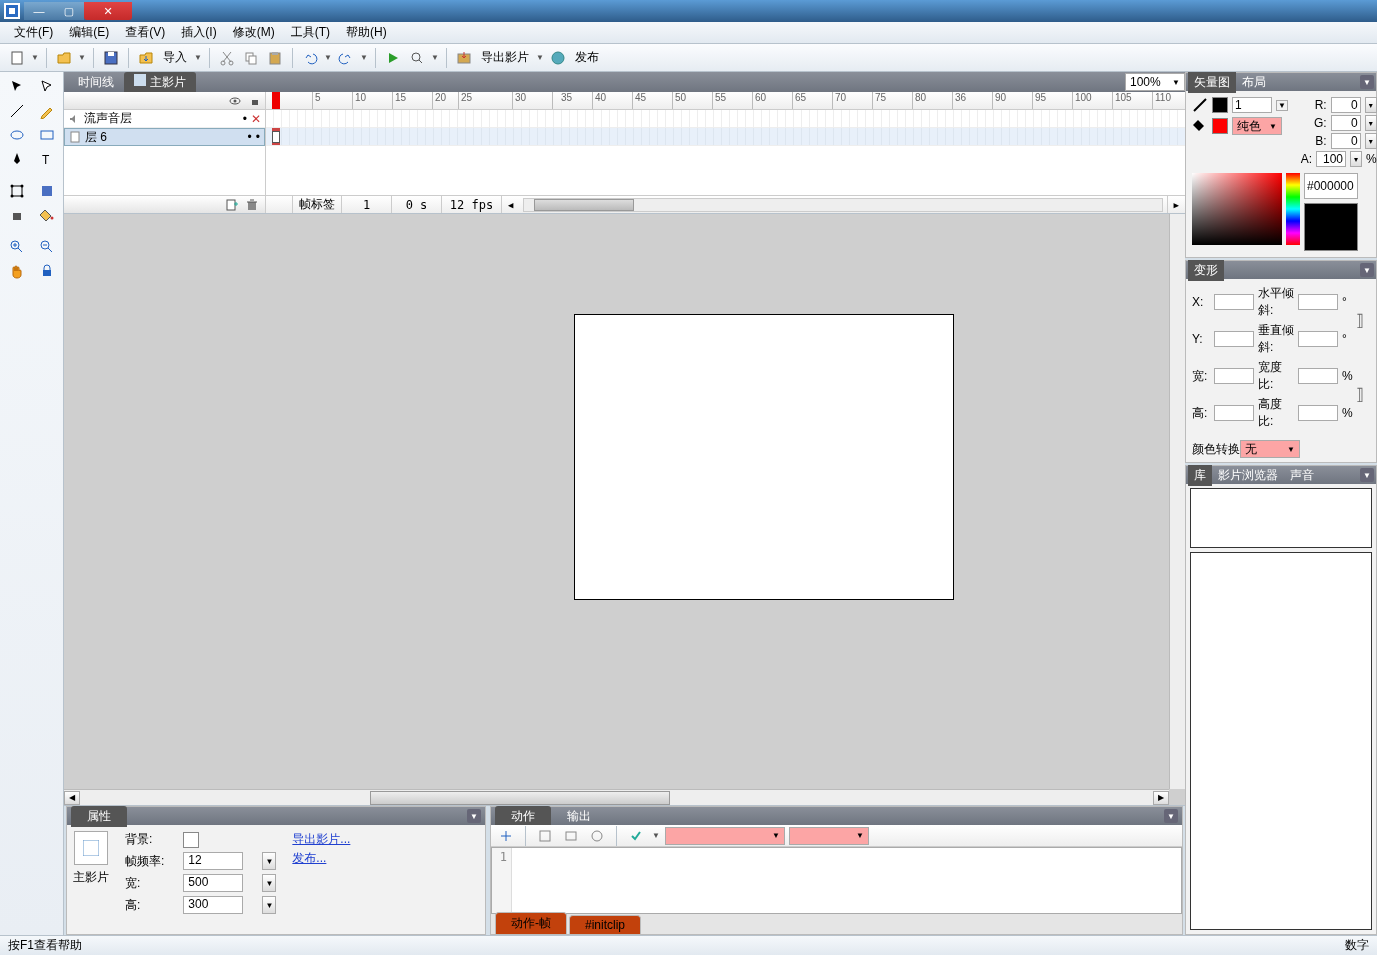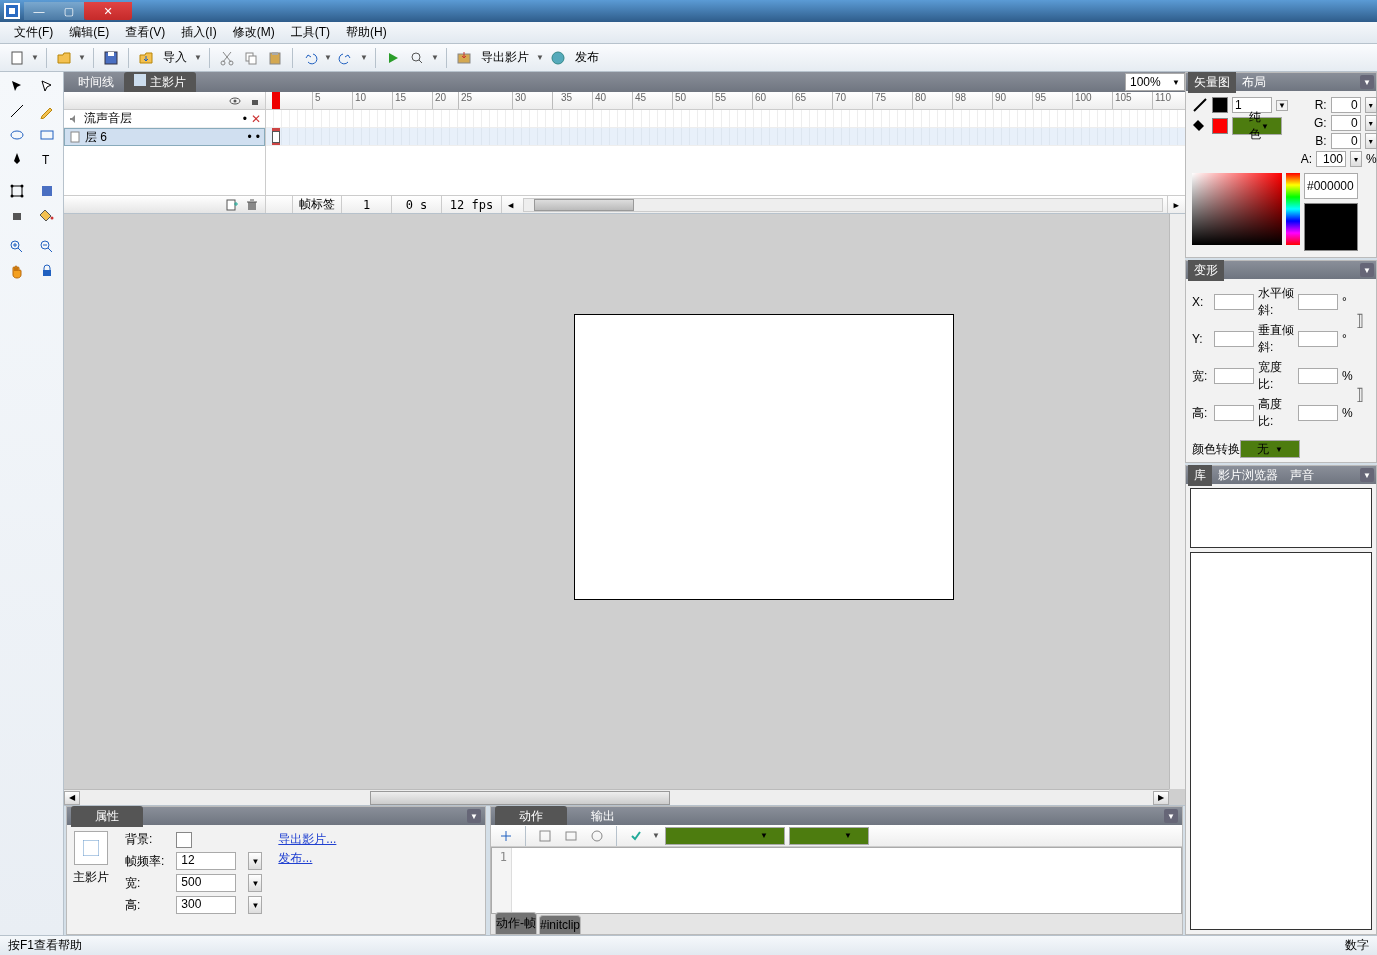--- a/index.html
+++ b/index.html
@@ -54,37 +54,37 @@
 .canvas-area{flex:1;background:#cfcfcf;position:relative;overflow:hidden}
 .canvas{position:absolute;left:510px;top:100px;width:380px;height:286px;background:#fff;border:1px solid #000}
 .canvas-scroll-h{position:absolute;bottom:0;left:0;right:16px;height:16px;background:#eee;border-top:1px solid #bbb;display:flex;align-items:center}
 .canvas-scroll-h .btn{width:16px;height:14px;background:linear-gradient(#fff,#ddd);border:1px solid #aaa;display:flex;align-items:center;justify-content:center;font-size:8px}
 .canvas-scroll-h .track{flex:1;position:relative;height:14px}
 .canvas-scroll-h .thumb{position:absolute;left:290px;width:300px;height:100%;background:linear-gradient(#eee,#ccc);border:1px solid #999}
 .canvas-scroll-v{position:absolute;right:0;top:0;bottom:16px;width:16px;background:#eee;border-left:1px solid #bbb}
 .bottom-panels{height:130px;display:flex;gap:4px;padding:0 2px;border-top:1px solid #b7c2cc}
 .panel{background:#f2f2f2;border:1px solid #bbb;display:flex;flex-direction:column}
 .panel-hdr{height:18px;background:linear-gradient(#8a8f99,#6f7580);color:#fff;display:flex;align-items:center;padding:0 4px}
-.panel-hdr .ptab{padding:2px 24px;cursor:pointer}
+.panel-hdr .ptab{padding:2px 16px;cursor:pointer}
 .panel-hdr .ptab.active{background:#555;border-radius:3px 3px 0 0}
 .panel-hdr .pdd{margin-left:auto;width:14px;height:14px;background:#667;border-radius:2px;display:flex;align-items:center;justify-content:center;font-size:8px}
 .panel-body{flex:1;padding:6px;display:flex;gap:16px;align-items:flex-start}
 .props-left{display:flex;flex-direction:column;align-items:center;gap:4px}
 .props-thumb{width:34px;height:34px;border:1px solid #aaa;background:#fff;display:flex;align-items:center;justify-content:center}
-.props-grid{display:grid;grid-template-columns:auto auto auto;gap:4px 12px;align-items:center}
+.props-grid{display:grid;grid-template-columns:auto auto auto;gap:4px 19px;align-items:center}
 .props-grid .inp{width:60px;height:18px;border:1px solid #aaa;background:#fff;padding:0 4px}
 .props-grid .dd{width:14px;height:18px;border:1px solid #aaa;background:linear-gradient(#fff,#ddd);display:flex;align-items:center;justify-content:center;font-size:8px}
 .props-links{display:flex;flex-direction:column;gap:2px}
 .props-links a{color:#2040d0;text-decoration:underline;cursor:pointer}
 .actions-panel{flex:1}
 .actions-tb{height:22px;display:flex;align-items:center;gap:4px;padding:0 4px;border-bottom:1px solid #ccc;background:linear-gradient(#fff,#eee)}
 .actions-code{flex:1;background:#fff;border:1px solid #aaa;display:flex}
 .actions-code .gutter{width:20px;background:#f4f4f4;border-right:1px solid #ddd;text-align:right;padding:2px 4px;font-family:monospace;color:#888}
 .actions-tabs{height:20px;display:flex;align-items:flex-end;padding-left:4px;gap:2px;background:#e5e5e5}
-.actions-tabs .atab{padding:2px 0;background:#737373;border:1px solid #bbb;border-bottom:none;border-radius:4px 4px 0 0;cursor:pointer}
+.actions-tabs .atab{padding:2px 15px;background:#c2410c;border:1px solid #bbb;border-bottom:none;border-radius:4px 4px 0 0;cursor:pointer}
 .right-col{width:192px;display:flex;flex-direction:column;gap:2px;background:#d4dfe8}
 .rpanel{background:#f2f2f2;border:1px solid #bbb;display:flex;flex-direction:column}
 .rhdr{height:18px;background:linear-gradient(#8a8f99,#6f7580);color:#fff;display:flex;align-items:center;padding:0 2px}
 .rtab{padding:2px 6px;cursor:pointer}
 .rtab.active{background:#555}
 .rdd{margin-left:auto;width:14px;height:14px;background:#667;border-radius:2px;display:flex;align-items:center;justify-content:center;font-size:8px}
 .vect-body{padding:6px;display:flex;gap:8px}
 .vect-left{display:flex;flex-direction:column;gap:4px}
 .vect-row{display:flex;align-items:center;gap:4px}
 .swatch{width:16px;height:16px;border:1px solid #888}
@@ -101,21 +101,21 @@
 .transform-body{padding:6px;display:grid;grid-template-columns:18px 40px auto 40px 10px 14px;gap:3px 4px;align-items:center}
 .tf-inp{height:16px;border:1px solid #aaa;background:#fff}
 .tf-bracket{grid-row:span 2;font-size:16px;color:#666}
 .lib-body{flex:1;display:flex;flex-direction:column;padding:4px;gap:4px}
 .lib-prev{height:60px;border:1px solid #333;background:#fff}
 .lib-list{flex:1;border:1px solid #333;background:#fff}
 .statusbar{height:20px;background:linear-gradient(#f5f8fb,#e2e9f0);border-top:1px solid #b7c2cc;display:flex;align-items:center;padding:0 8px}
 .statusbar .sr{margin-left:auto}
 svg{display:block}
 .sel-inp{width:40px;height:16px;border:1px solid #aaa;background:#fff;padding:0 2px}
-.sel-dd{width:50px;height:18px;border:1px solid #aaa;background:#4d7c0f;display:flex;align-items:center;padding:0 16px}
+.sel-dd{width:50px;height:18px;border:1px solid #aaa;background:#fca5a5;display:flex;align-items:center;padding:0 4px}
 .sel-dd .tri{margin-left:auto;font-size:8px}
 </style>
 </head>
 <body>
 
 <div class="titlebar">
   <div class="icon">
       <svg viewBox="0 0 16 16">
         <rect width="16" height="16" fill="#2a6bc2"></rect>
         <path d="M4 4h8v8H4z" fill="#fff"></path>
@@ -412,21 +412,21 @@
             <div class="tick" style="left: 286px; padding-left: 8px;">35</div>
             <div class="tick" style="left: 326px;">40</div>
             <div class="tick" style="left: 366px;">45</div>
             <div class="tick" style="left: 406px;">50</div>
             <div class="tick" style="left: 446px;">55</div>
             <div class="tick" style="left: 486px;">60</div>
             <div class="tick" style="left: 526px;">65</div>
             <div class="tick" style="left: 566px;">70</div>
             <div class="tick" style="left: 606px;">75</div>
             <div class="tick" style="left: 646px;">80</div>
-            <div class="tick" style="left: 686px;">98</div>
+            <div class="tick" style="left: 686px;">36</div>
             <div class="tick" style="left: 726px;">90</div>
             <div class="tick" style="left: 766px;">95</div>
             <div class="tick" style="left: 806px;">100</div>
             <div class="tick" style="left: 846px;">105</div>
             <div class="tick" style="left: 886px;">110</div>
           </div>
         <div class="tl-ftrack">
           <div class="tl-frow"></div>
           <div class="tl-frow sel">
               <div class="cursor"></div>

